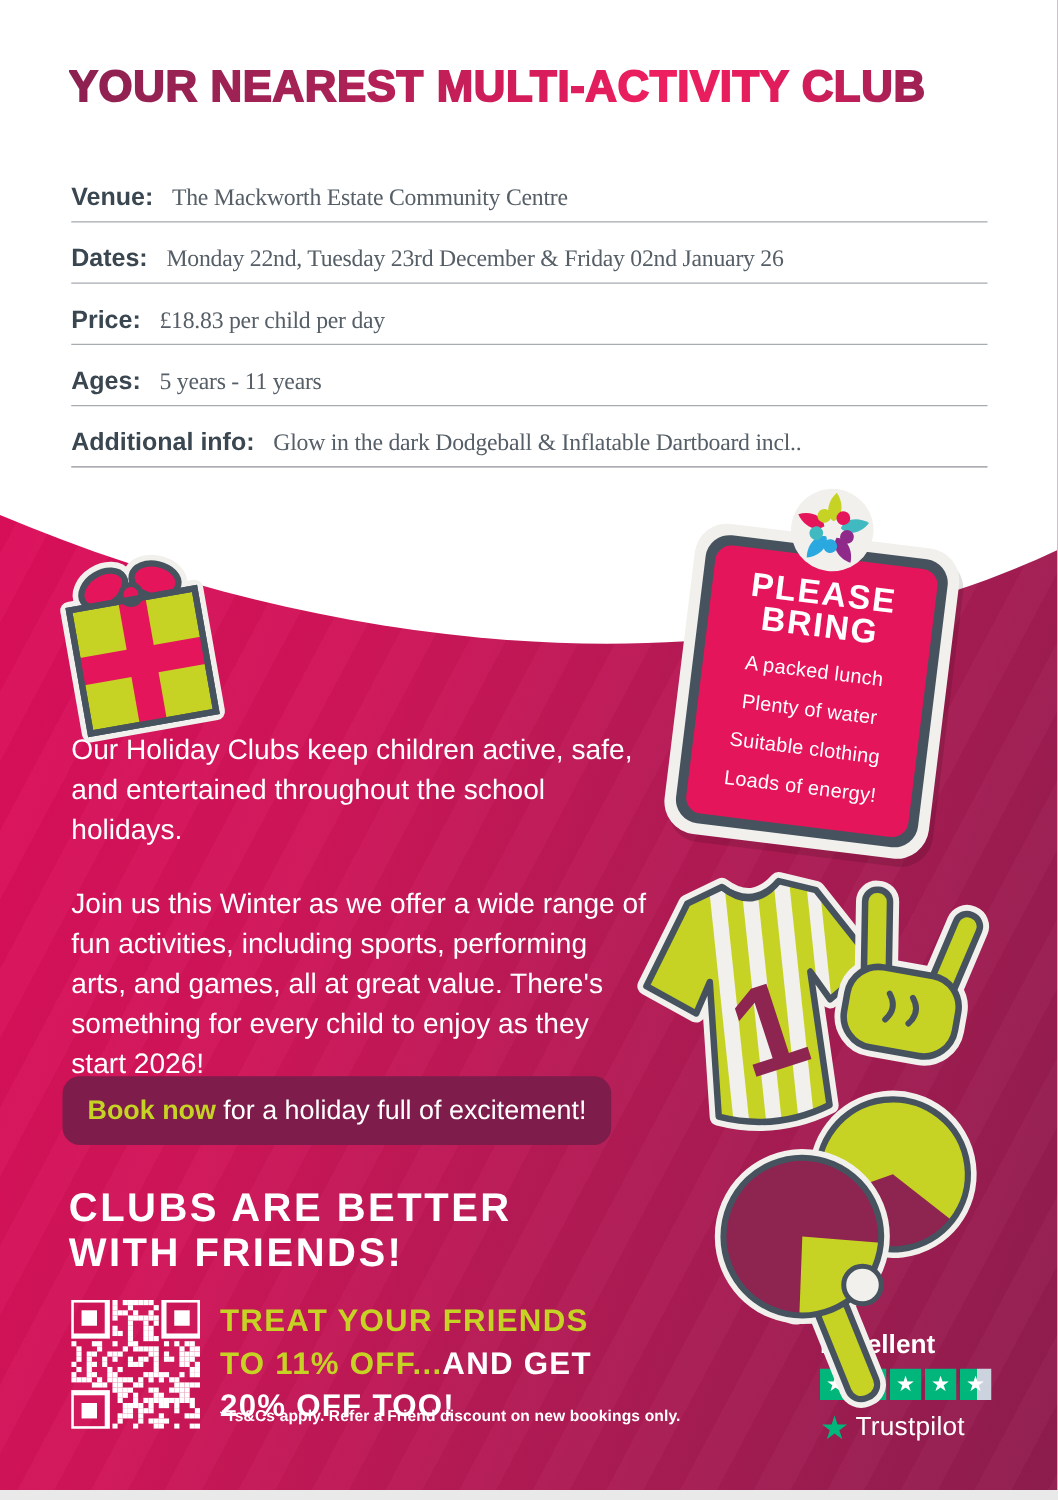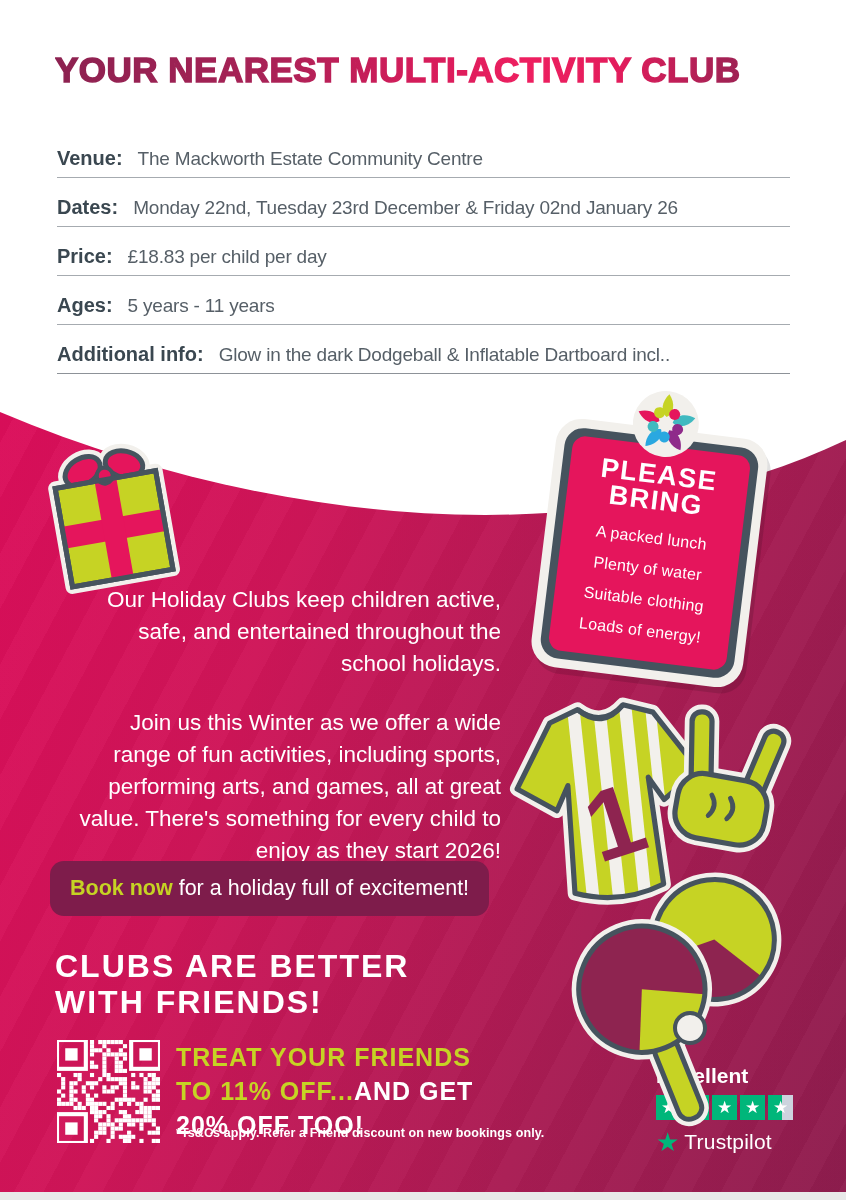--- a/index.html
+++ b/index.html
@@ -19,36 +19,36 @@
     font-size:35px;font-weight:800;letter-spacing:.5px;
     background:linear-gradient(90deg,#8c2150 0%,#a92256 28%,#d31c5a 47%,#ee1f60 62%,#e31c5c 74%,#a42154 88%,#8c2150 100%);
     -webkit-background-clip:text;background-clip:text;color:transparent;
     -webkit-text-stroke:1.5px transparent;
   }
   
   .details{left:57px;top:132px;width:733px;z-index:3;}
   .drow{display:flex;align-items:baseline;gap:15px;padding:15px 0 7px;margin-bottom:3px;
         border-bottom:1.4px solid #a6abb0;text-align:center;}
   .dlabel{font-size:20px;font-weight:700;color:#3a4750;white-space:nowrap;}
-  .dvalue{font-size:19px;color:#565f67;letter-spacing:-.2px;white-space:nowrap;}
+  .dvalue{font-size:19px;color:#565f67;letter-spacing:-.2px;white-space:nowrap;font-family:Liberation Serif, serif;}
   
   .sticker{z-index:4;}
   .under{stroke:#f2f0ec;stroke-width:14;stroke-linejoin:round;paint-order:stroke;}
   .ink{stroke:#46535e;stroke-width:5;stroke-linejoin:round;fill:none;}
   
   .sign-wrap{left:543px;top:428px;width:213px;z-index:4;transform:rotate(7deg);}
   .sign-outer{background:#f2f0ec;border-radius:26px;padding:9px;box-shadow:4px 6px 0 rgba(0,0,0,.12);}
   .sign-frame{background:#46535e;border-radius:19px;padding:8px;}
   .sign-inner{background:#e5155c;border-radius:13px;padding:16px 6px 14px;text-align:center;}
   .sign-title{color:#fff;font-size:27px;font-weight:800;letter-spacing:1.5px;line-height:.98;}
   .sign-item{color:#fff;font-size:16px;letter-spacing:.2px;line-height:1.95;}
   .flower{position:absolute;top:-42px;left:70px;}
   
   .intro{left:57px;top:584px;width:462px;z-index:3;color:#fff;font-size:22.5px;line-height:1.42;}
-  .intro p{margin:0 18px 27px;text-align:right;}
+  .intro p{margin:0 0 27px;}
   
   .banner{left:50px;top:861px;z-index:3;background:#7e1c4b;border-radius:14px;
           padding:4px 20px;height:47px;line-height:47px;font-size:21.5px;color:#fff;white-space:nowrap;}
   .banner b{color:#c6d324;font-weight:800;}
   
   .clubs-h{left:55px;top:948px;z-index:3;color:#fff;font-size:32px;font-weight:800;
            letter-spacing:2px;line-height:1.13;}
   .qr{left:57px;top:1040px;z-index:3;}
   .offer{left:176px;top:1041px;z-index:3;font-size:25px;font-weight:800;letter-spacing:1px;line-height:1.35;}
   .offer .lime{color:#c6d324;}

